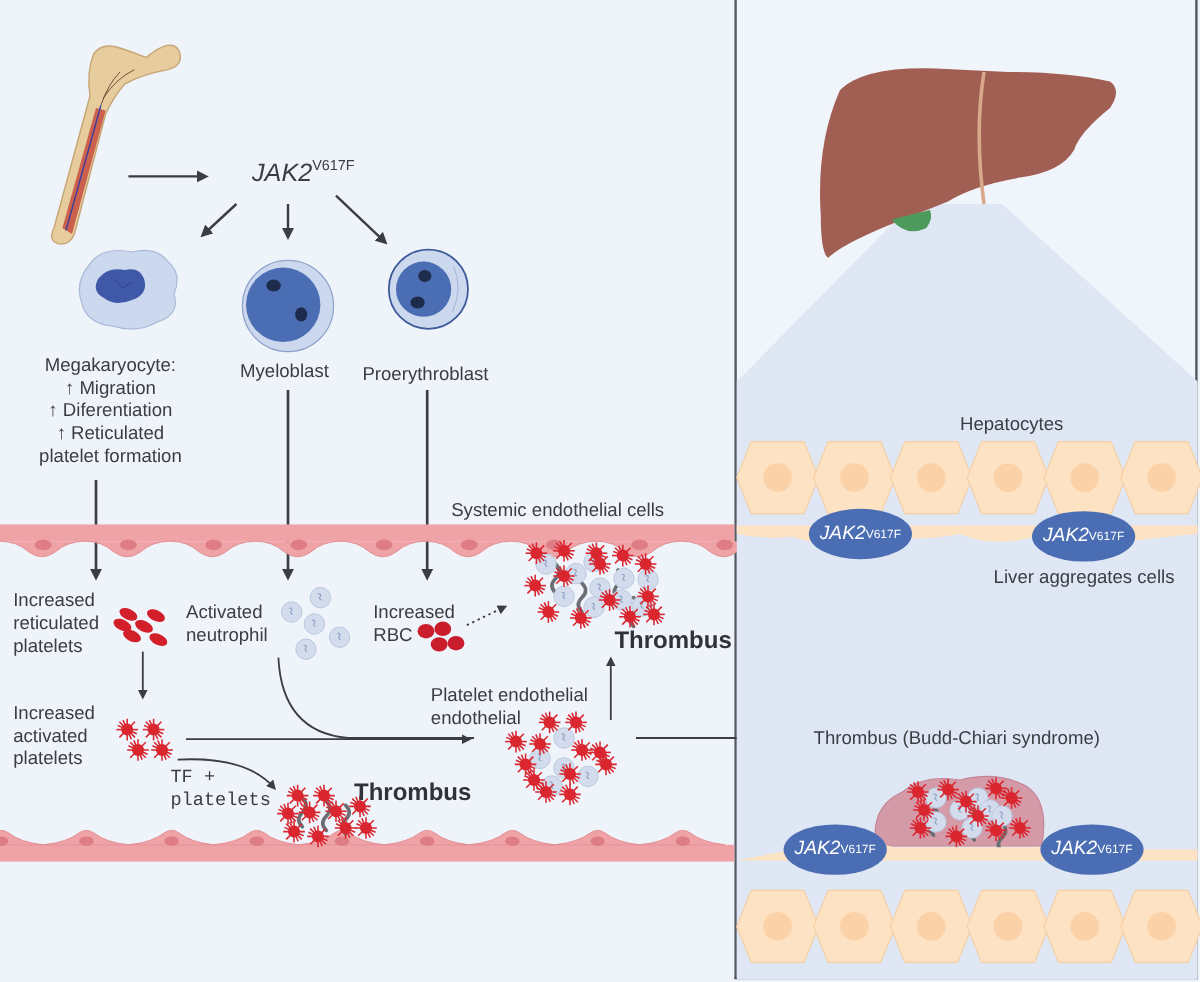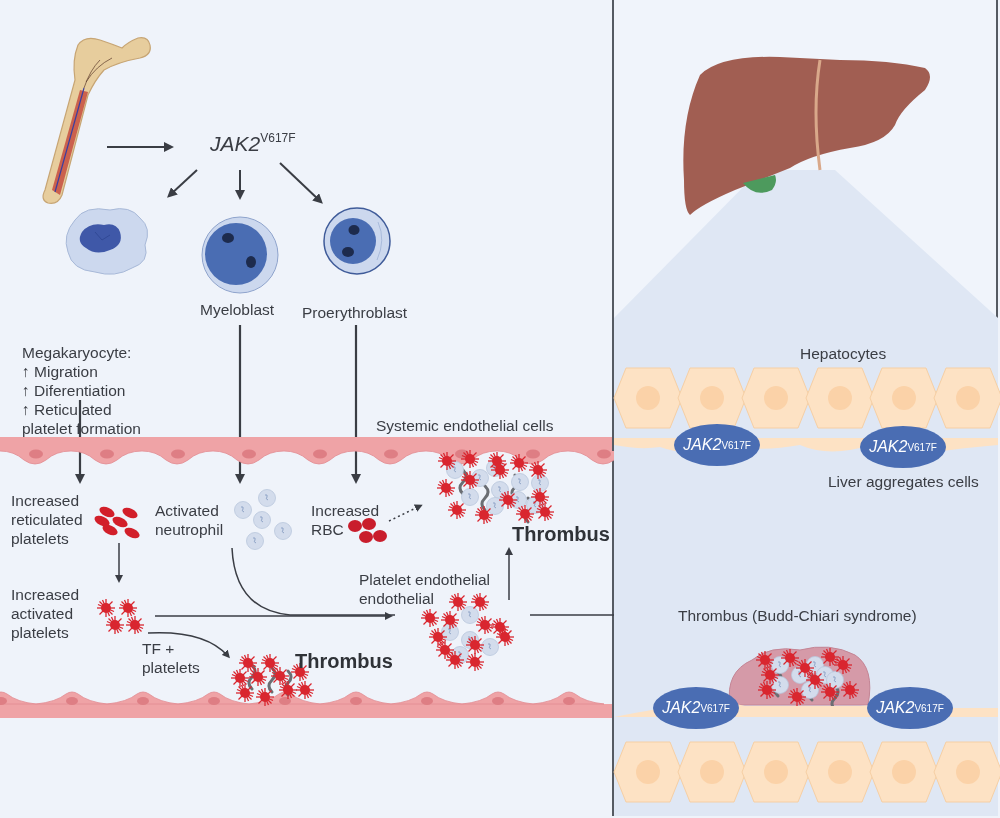--- a/index.html
+++ b/index.html
@@ -1,20 +1,20 @@
 <!DOCTYPE html>
 <html><head>
 <meta charset="utf-8">
 <style>
   html, body { margin: 0; padding: 0; }
   body { width: 1000px; height: 818px; background: #eff3fa; position: relative; overflow: hidden;
          font-family: "Liberation Sans", "DejaVu Sans", sans-serif; color: #3a3d44; }
   .abs { position: absolute; }
   .lbl { font-size: 15.5px; line-height: 19px; color: #3a3d44; white-space: nowrap; }
-  .lbl.center { text-align: left; margin-top: 48px; }
+  .lbl.center { text-align: center; }
   .bold { font-weight: bold; font-size: 20px; color: #2f3237; }
   .jak { font-style: italic; font-size: 21px; color: #3a3d44; }
   .jak sup { font-style: normal; font-size: 12px; vertical-align: 9px; }
   .jak-ell { position: absolute; width: 86px; height: 42px; border-radius: 50%; background: #4a6db3;
              color: #fff; display: flex; align-items: center; justify-content: center; }
   .jak-ell span.j { font-style: italic; font-size: 16px; }
   .jak-ell sup { font-style: normal; font-size: 10px; vertical-align: 6px; }
   svg.full { position: absolute; left: 0; top: 0; }
   .liver-panel { position: absolute; left: 612px; top: 0; width: 386px; height: 816px;
                  border: 2px solid #555a62; border-top: 0; box-sizing: border-box; background: #f0f4fb; }
@@ -370,21 +370,21 @@
 
 <div class="abs lbl" style="left:11px; top:585px;">
   <div>Increased</div>
   <div>activated</div>
   <div>platelets</div>
 </div>
 <div class="abs lbl" style="left:359px; top:570px;">
   <div>Platelet endothelial</div>
   <div>endothelial</div>
 </div>
-<div class="abs lbl" style="left:142px; top:639px;">
+<div class="abs lbl" style="left:142px; top:639px;font-family:Liberation Mono, monospace;">
   <div>TF +</div>
   <div>platelets</div>
 </div>
 <div class="abs bold" style="left:295px; top:650px;">Thrombus</div>
 
 <div class="abs lbl" style="left:764px; top:344px;margin-left:36px;">Hepatocytes</div>
 <div class="abs lbl" style="left:828px; top:472px;">Liver aggregates cells</div>
 <div class="abs lbl" style="left:678px; top:606px;">Thrombus (Budd-Chiari syndrome)</div>
 
 <div class="jak-ell" style="left:674px; top:424px;">

